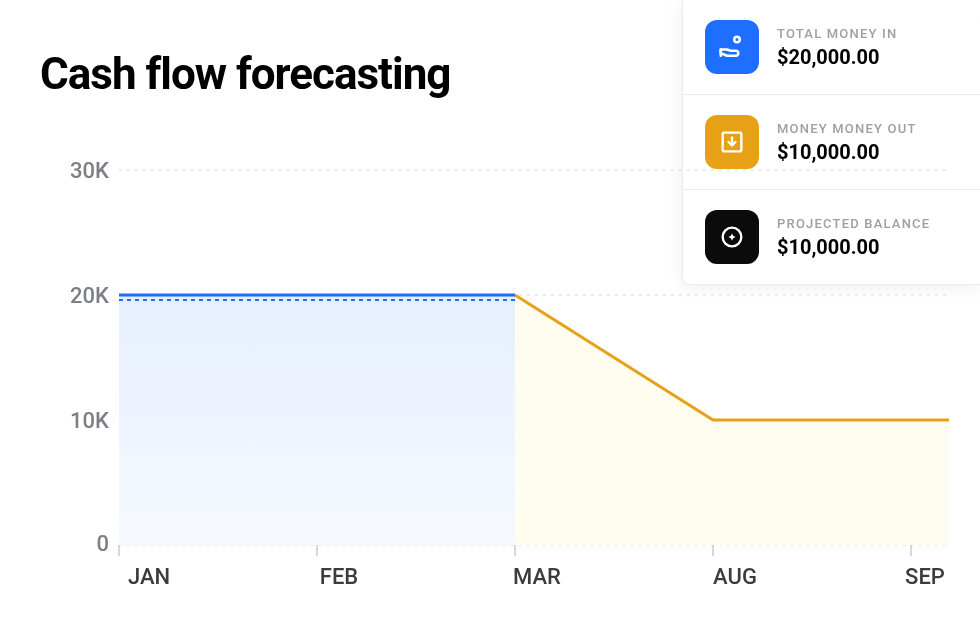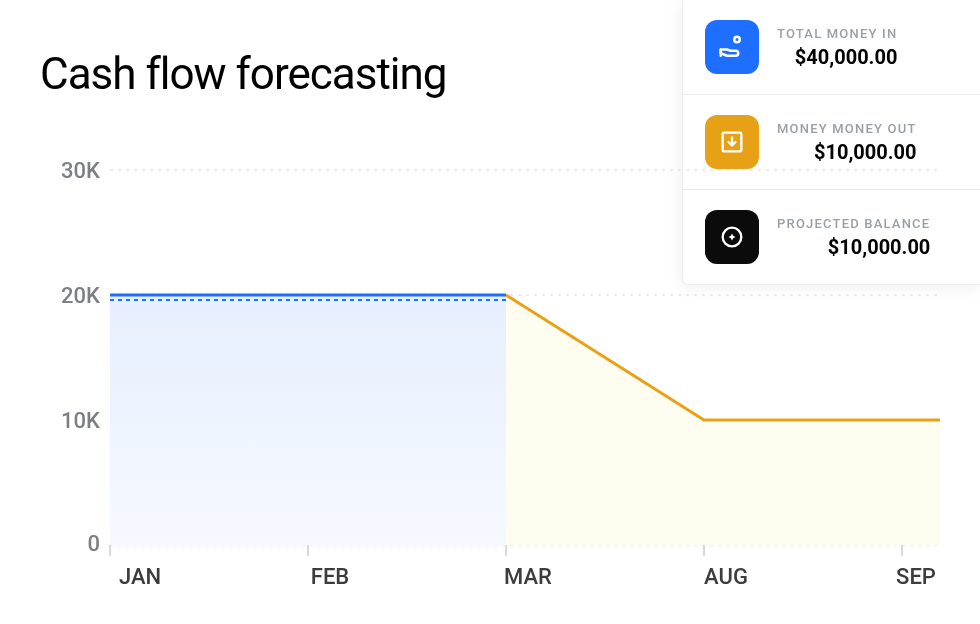--- a/index.html
+++ b/index.html
@@ -10,35 +10,34 @@
     background: #fff;
     position: relative;
     border-radius: 24px;
     overflow: hidden;
   }
   .title {
     position: absolute;
     left: 40px;
     top: 48px;
     font-size: 44px;
-    font-weight: 400;
+    font-weight: 700;
     letter-spacing: -1px;
     color: #000;
   }
   .cards {
     position: absolute;
     right: 0;
     top: 0;
     width: 298px;
     border-left: 1px solid #ececec;
     border-bottom: 1px solid #ececec;
     border-bottom-left-radius: 6px;
     background: #fff;
     box-shadow: 0 2px 18px rgba(0,0,0,0.07);
-    text-align: right;
   }
   .card {
     display: flex;
     align-items: center;
     gap: 18px;
     padding: 20px 22px;
     border-bottom: 1px solid #ececec;
   }
   .card:last-child { border-bottom: none; }
   .card .icon {
@@ -57,21 +56,21 @@
     font-weight: 500;
     margin-bottom: 4px;
   }
   .card .text .value {
     font-size: 20px;
     font-weight: 700;
     color: #000;
   }
   .chart {
     position: absolute;
-    left: 40px;
+    left: 49px;
     top: 150px;
     width: 900px;
     height: 440px;
   }
   .chart svg { width: 100%; height: 100%; display:block; }
   .ytick text {
     font-size: 22px;
     fill: #7d7f85;
     font-weight: 500;
     text-anchor: end;
@@ -99,21 +98,21 @@
   <div class="card">
     <div class="icon icon-blue">
       <svg width="30" height="30" viewBox="0 0 24 24" fill="none" stroke="#fff" stroke-width="2" stroke-linecap="round" stroke-linejoin="round">
         <circle cx="16" cy="6" r="2.2"></circle>
         <path d="M3 14h5l3 1h4a2 2 0 0 1 0 4H8l-5-2z"></path>
         <path d="M3 14v5"></path>
       </svg>
     </div>
     <div class="text">
       <div class="label">TOTAL MONEY IN</div>
-      <div class="value">$40,000.00</div>
+      <div class="value">$20,000.00</div>
     </div>
   </div>
   <div class="card">
     <div class="icon icon-orange">
       <svg width="28" height="28" viewBox="0 0 24 24" fill="none" stroke="#fff" stroke-width="2" stroke-linecap="round" stroke-linejoin="round">
         <rect x="4" y="4" width="16" height="16" rx="1"></rect>
         <path d="M12 8v6"></path>
         <path d="M9 12l3 3 3-3"></path>
       </svg>
     </div>

